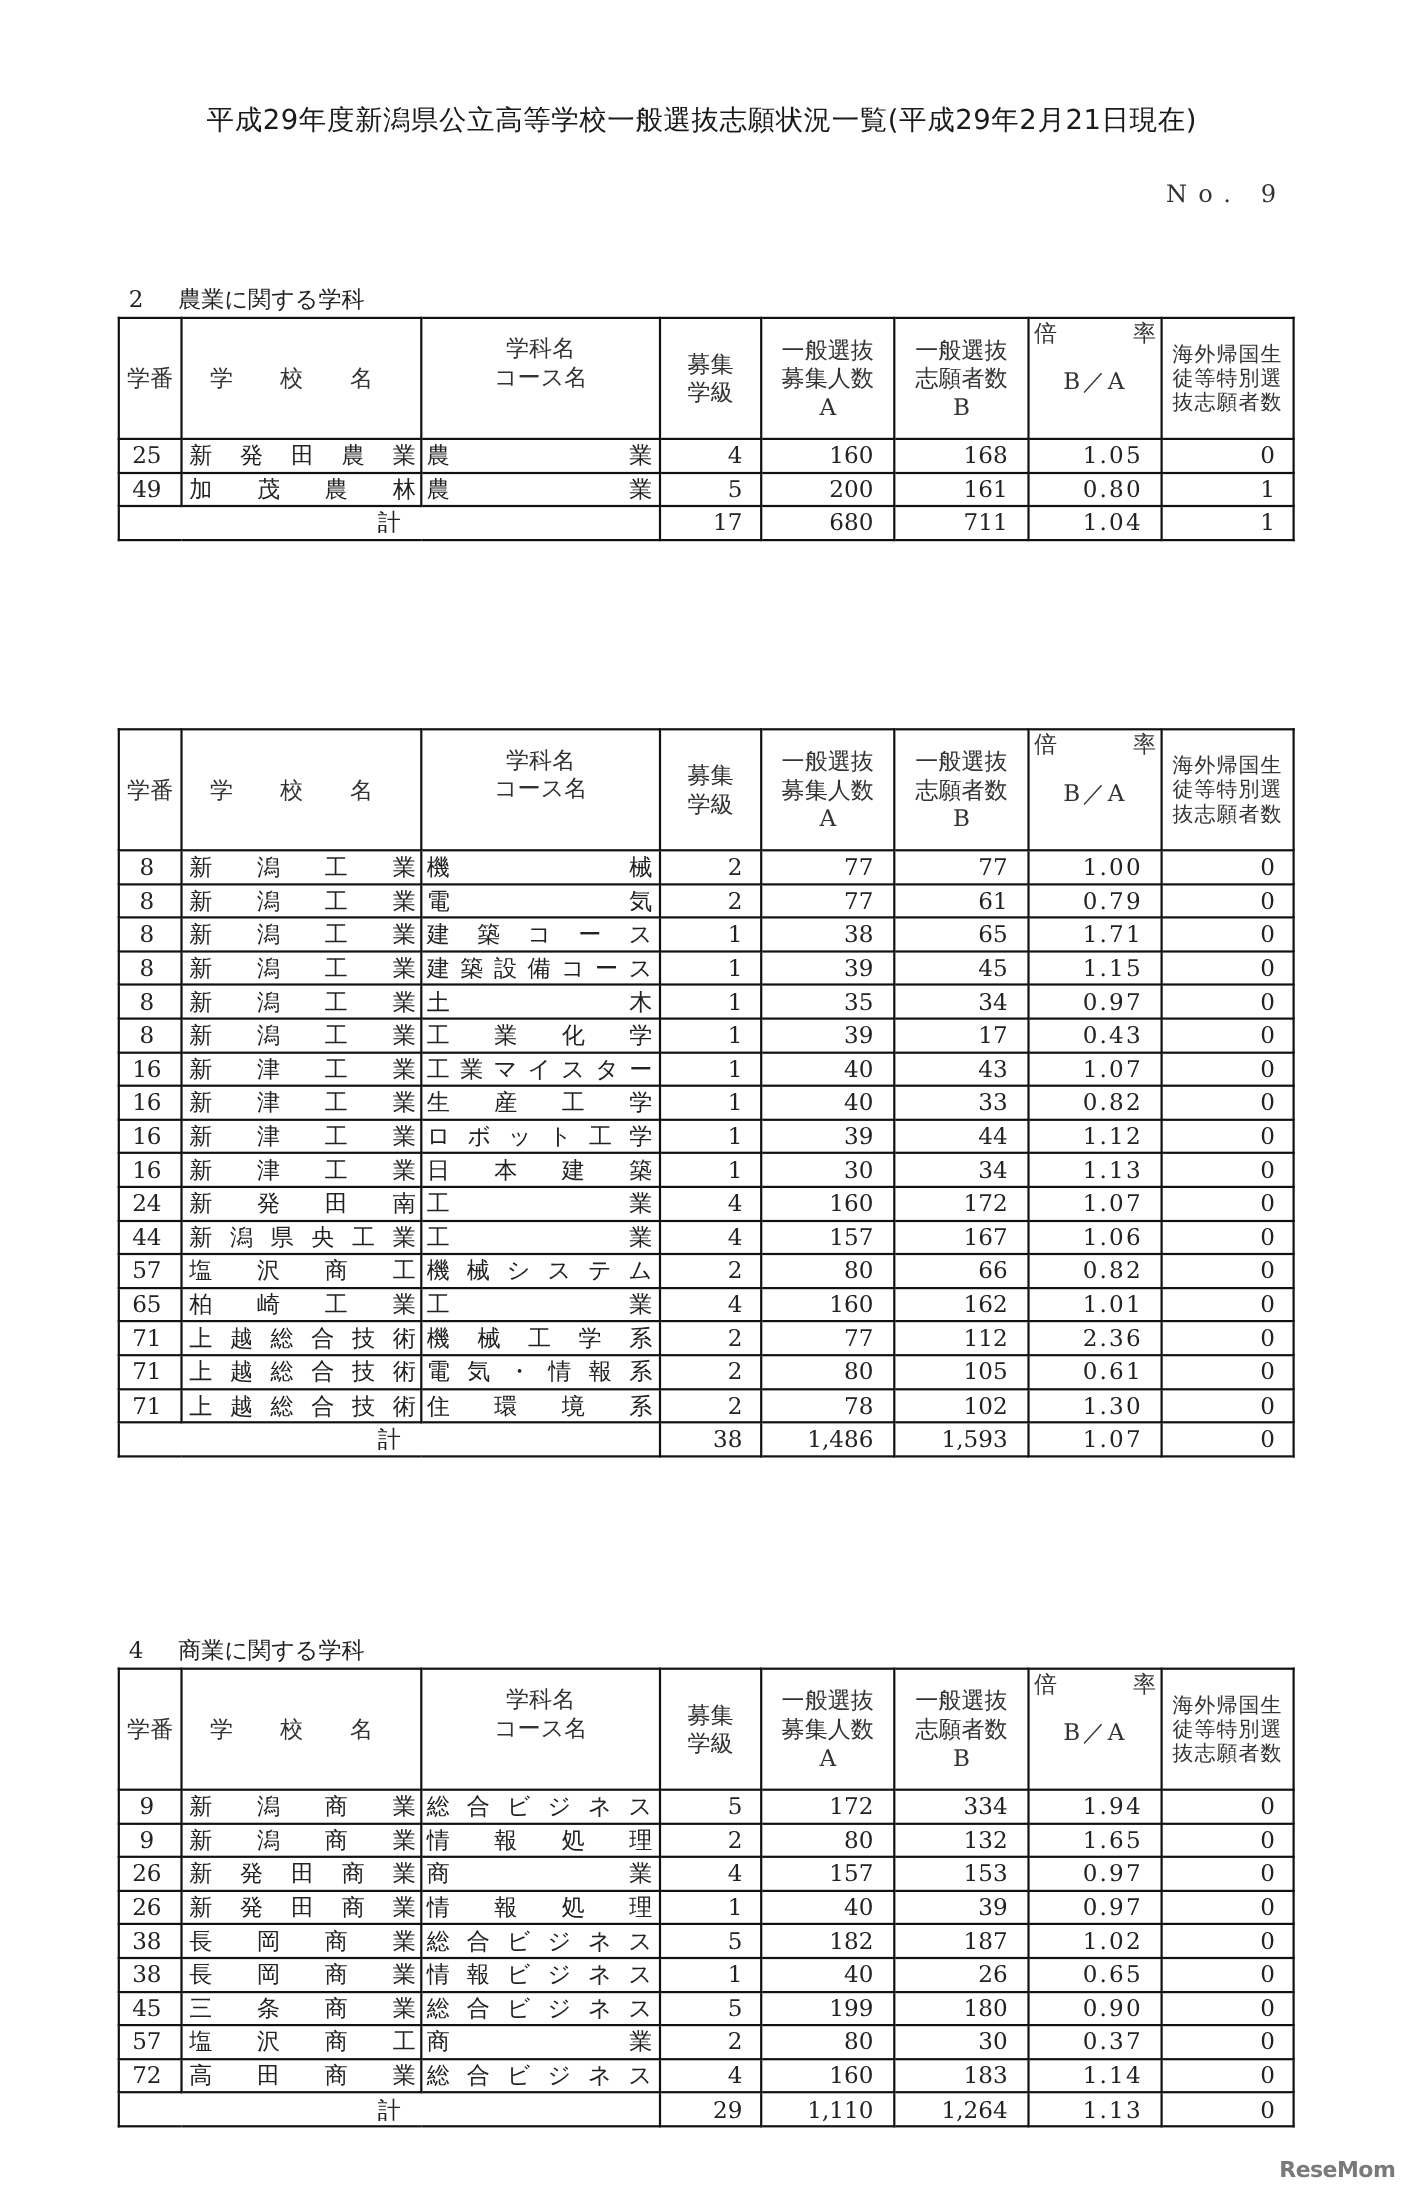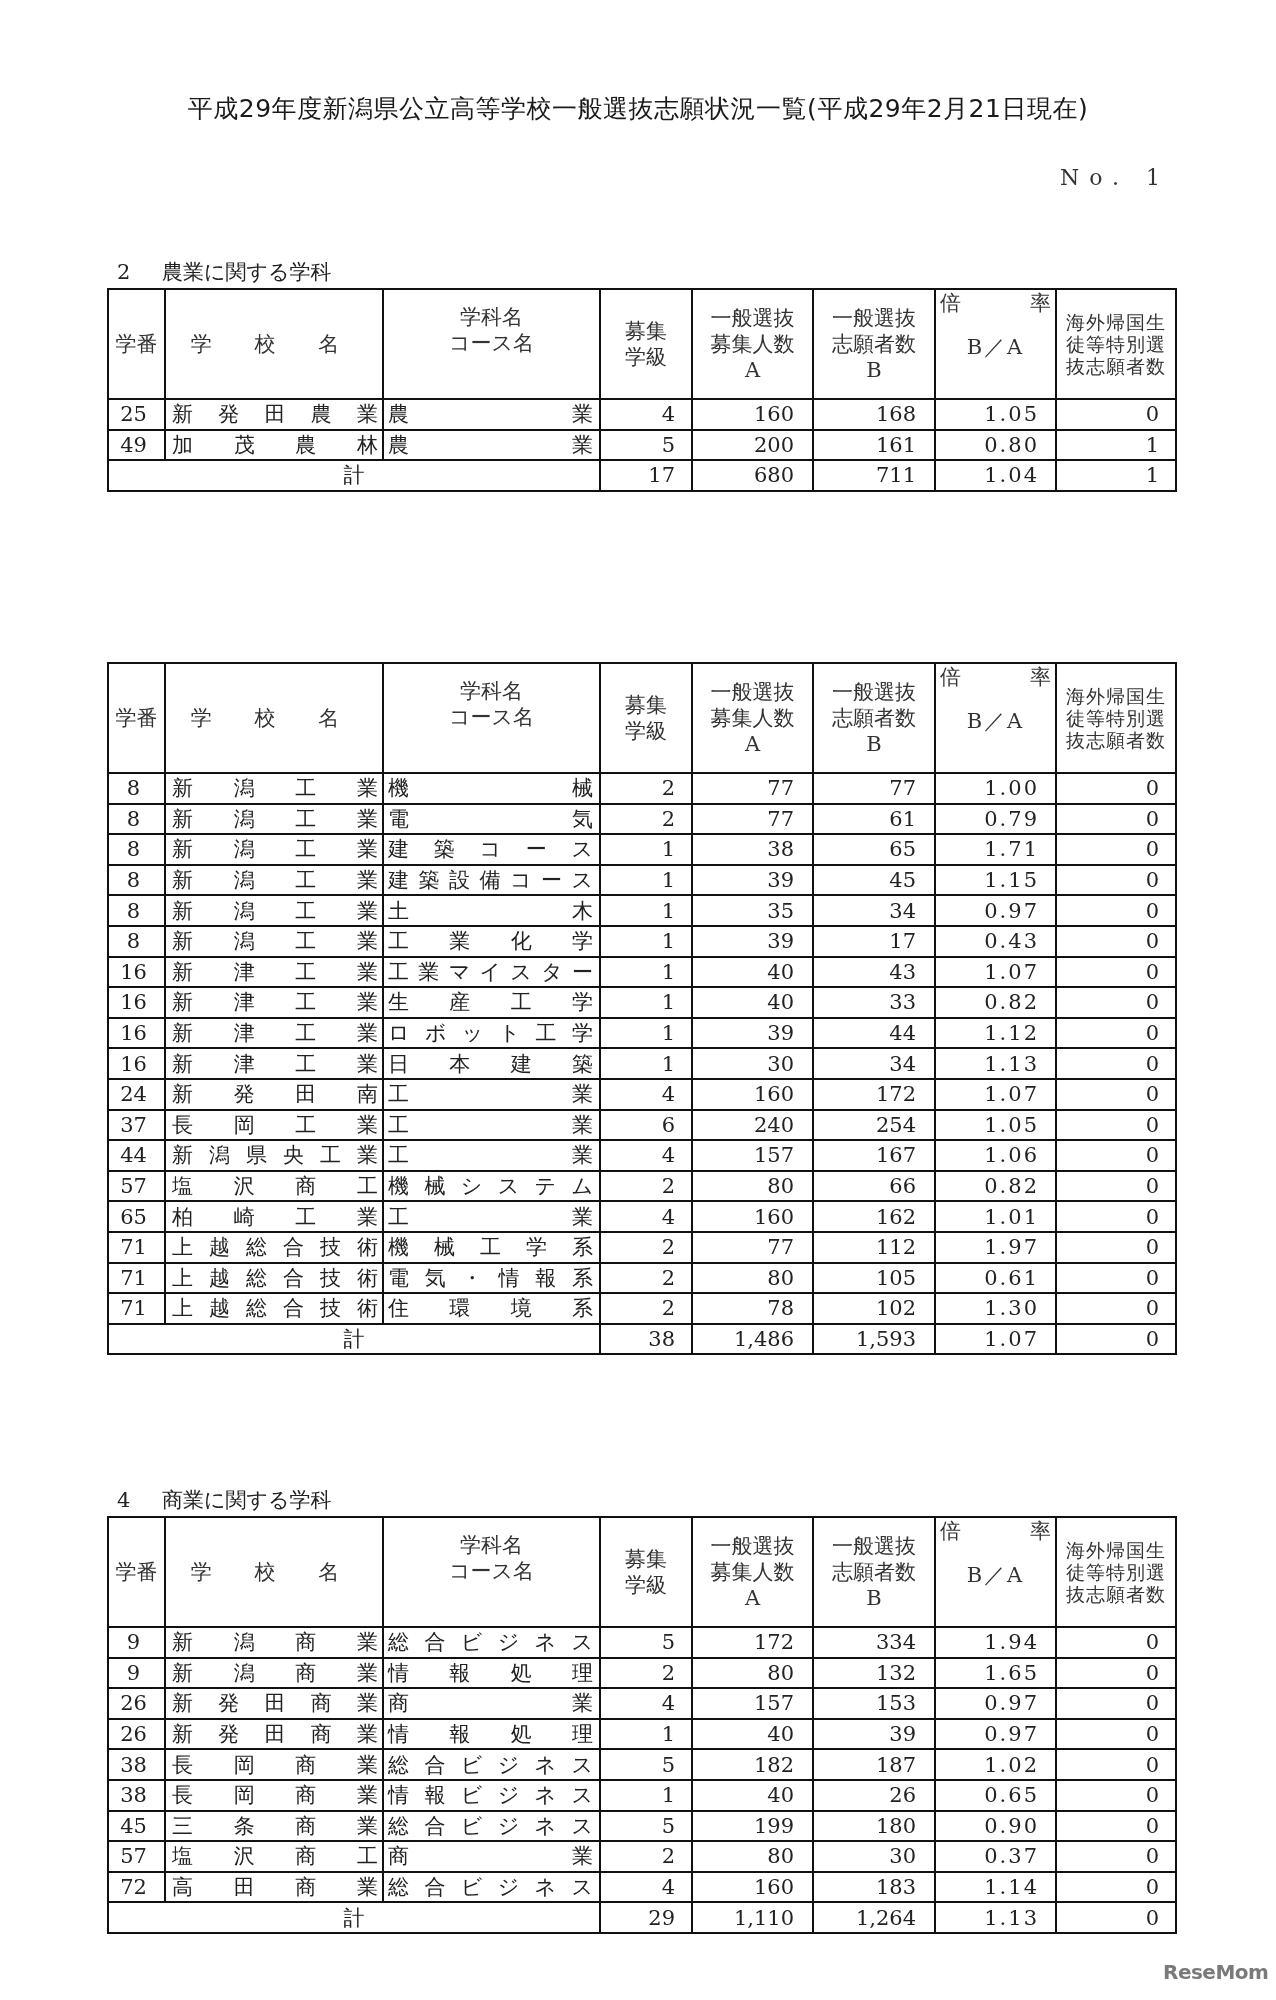--- a/index.html
+++ b/index.html
@@ -56,21 +56,21 @@
     .logo {
       position: absolute; left: 1163px; top: 1960px;
       font-family: "DejaVu Sans", "Liberation Sans", sans-serif;
       font-weight: bold; font-size: 20px; color: #7a7a7a; letter-spacing: -0.5px;
     }
   </style>
 </head>
 <body>
 
 <div class="title">平成29年度新潟県公立高等学校一般選抜志願状況一覧(平成29年2月21日現在)</div>
-<div class="pageno">No. 1</div>
+<div class="pageno">No. 9</div>
 
 <div class="section" style="top:258px;">
     <div class="section-title"><span class="num">2</span><span>農業に関する学科</span></div>
     <table>
       <thead>
         <tr>
           <th class="c-no" style="text-align:center;padding:0;"><span>学番</span></th>
           <th class="c-school"><span>学 校 名</span></th>
           <th class="c-dept" style="vertical-align:top;padding-top:14px;">
             <div>学科名</div>
@@ -459,42 +459,20 @@
               <span>業</span>
             </div>
           </td>
           <td class="c-cls num">4</td>
           <td class="c-a num">160</td>
           <td class="c-b num">172</td>
           <td class="c-rate num">1.07</td>
           <td class="c-ret num">0</td>
         </tr>
         <tr>
-          <td class="c-no">37</td>
-          <td class="c-school" style="padding:0 2px 0 4px;">
-            <div class="spread">
-              <span>長</span>
-              <span>岡</span>
-              <span>工</span>
-              <span>業</span>
-            </div>
-          </td>
-          <td class="c-dept" style="padding:0 4px 0 2px;">
-            <div class="spread">
-              <span>工</span>
-              <span>業</span>
-            </div>
-          </td>
-          <td class="c-cls num">6</td>
-          <td class="c-a num">240</td>
-          <td class="c-b num">254</td>
-          <td class="c-rate num">1.05</td>
-          <td class="c-ret num">0</td>
-        </tr>
-        <tr>
           <td class="c-no">44</td>
           <td class="c-school" style="padding:0 2px 0 4px;">
             <div class="spread">
               <span>新</span>
               <span>潟</span>
               <span>県</span>
               <span>央</span>
               <span>工</span>
               <span>業</span>
             </div>
@@ -576,21 +554,21 @@
               <span>機</span>
               <span>械</span>
               <span>工</span>
               <span>学</span>
               <span>系</span>
             </div>
           </td>
           <td class="c-cls num">2</td>
           <td class="c-a num">77</td>
           <td class="c-b num">112</td>
-          <td class="c-rate num">1.97</td>
+          <td class="c-rate num">2.36</td>
           <td class="c-ret num">0</td>
         </tr>
         <tr>
           <td class="c-no">71</td>
           <td class="c-school" style="padding:0 2px 0 4px;">
             <div class="spread">
               <span>上</span>
               <span>越</span>
               <span>総</span>
               <span>合</span>

